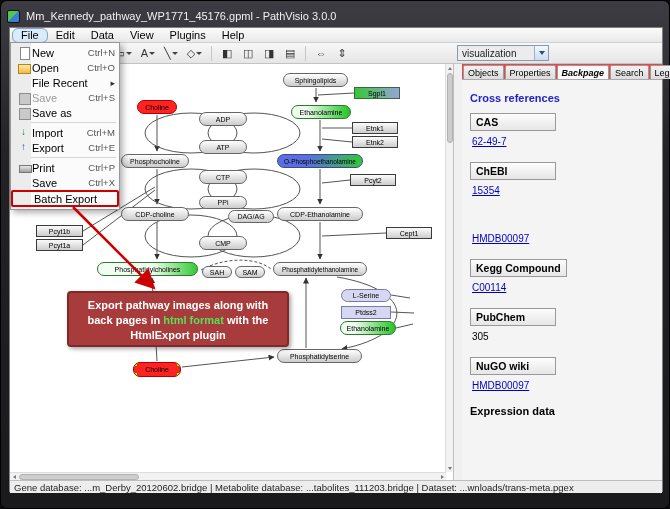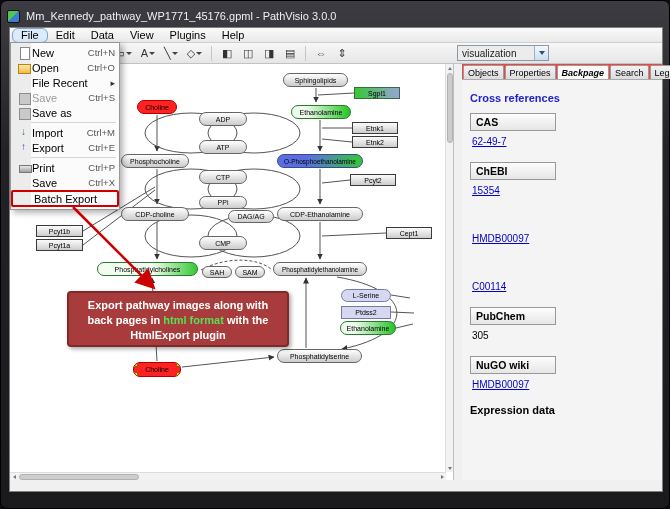--- a/index.html
+++ b/index.html
@@ -297,37 +297,40 @@
           </div>
           <div class="bp-section">
             <div class="bp-header">ChEBI</div><br>
             <a class="bp-link">15354</a>
           </div>
           <div class="bp-section">
             <br>
             <a class="bp-link">HMDB00097</a>
           </div>
           <div class="bp-section">
-            <br>
+            <div class="bp-header">Kegg Compound</div><br>
             <a class="bp-link">C00114</a>
           </div>
           <div class="bp-section">
             <div class="bp-header">PubChem</div><br>
             <a class="bp-link plain">305</a>
           </div>
           <div class="bp-section">
             <div class="bp-header">NuGO wiki</div><br>
             <a class="bp-link">HMDB00097</a>
           </div>
 
           <div class="bp-footer">Expression data</div>
         </div>
       </div>
     </div>
 
+    <div class="statusbar">
+      <span>Gene database: ...m_Derby_20120602.bridge | Metabolite database: ...tabolites_111203.bridge | Dataset: ...wnloads/trans-meta.pgex</span>
+    </div>
 
     <div class="filemenu">
       <div class="menu-item">
         <span class="mi-icon doc"></span>
         <span class="mi-label">New</span>
         <span class="mi-short">Ctrl+N</span>
       </div>
       <div class="menu-item">
         <span class="mi-icon folder"></span>
         <span class="mi-label">Open</span>

